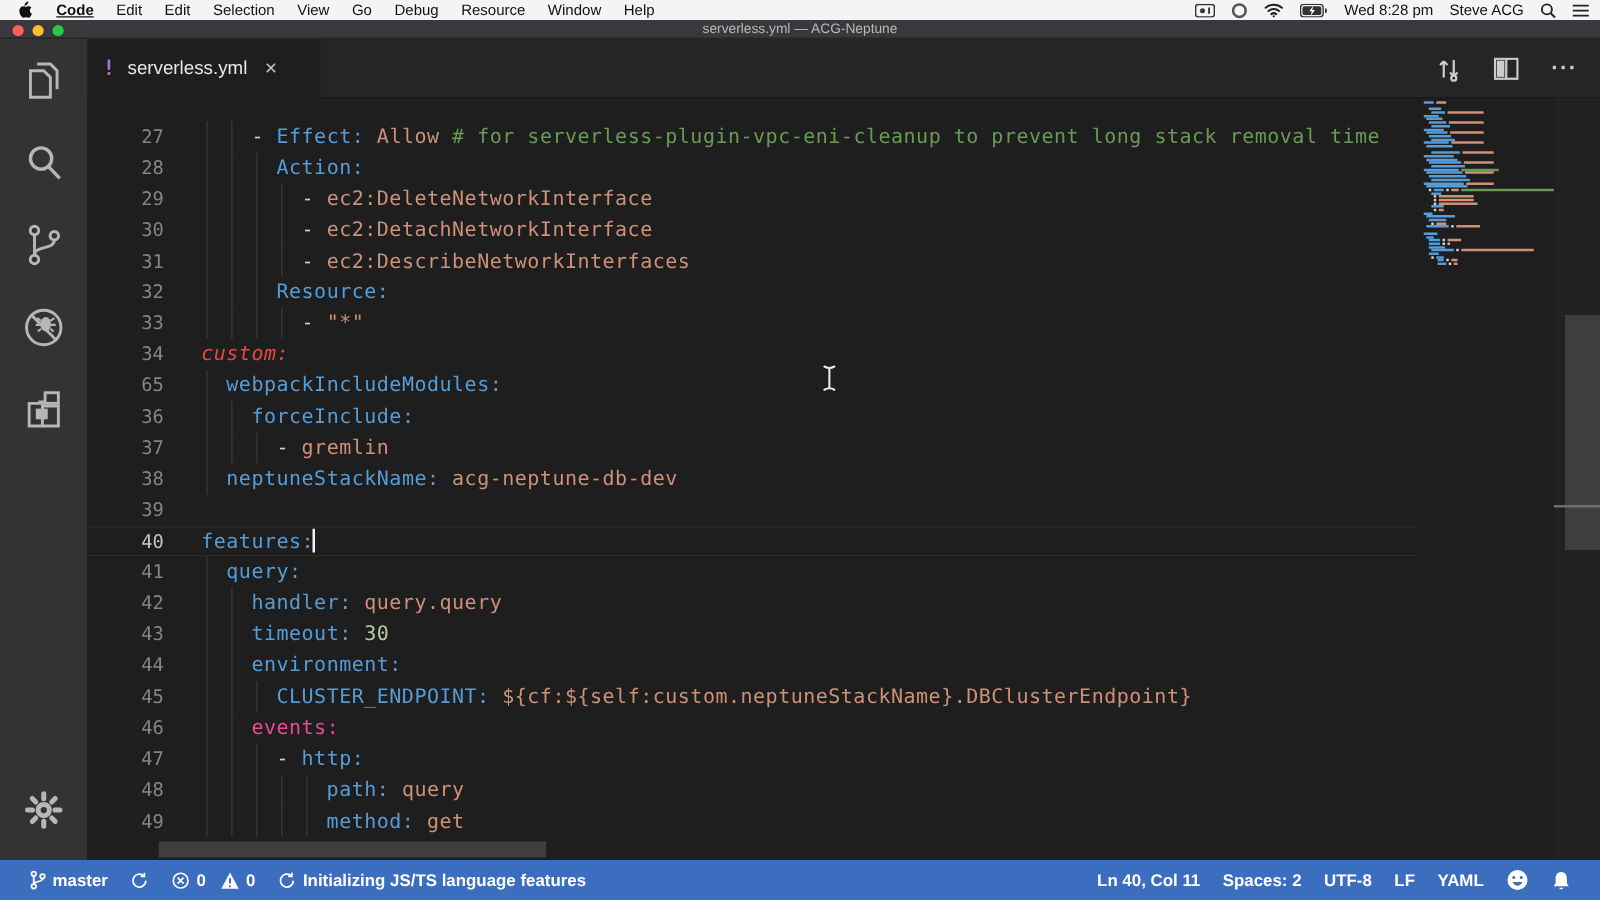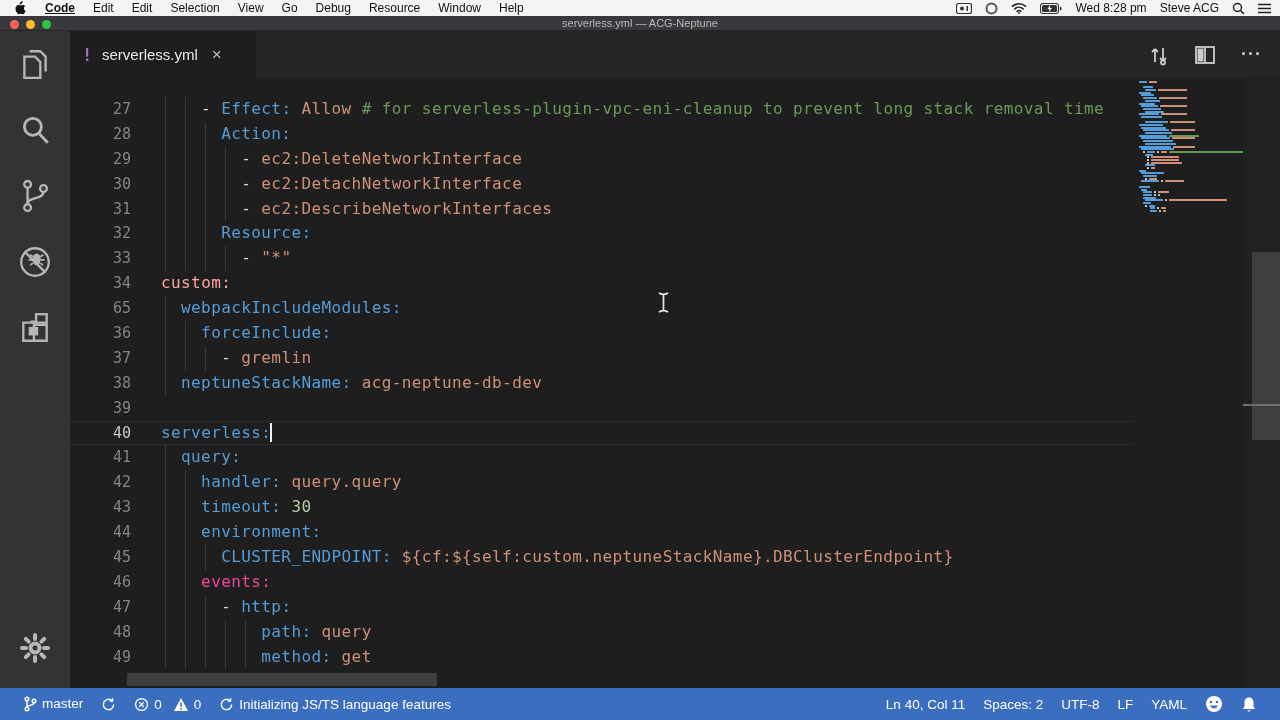--- a/index.html
+++ b/index.html
@@ -75,21 +75,21 @@
 
   
   .ibeam { position:absolute; left:656px; top:291px; z-index:40; }
 
   
   .statusbar { position:absolute; top:688px; left:0; width:1280px; height:32px;
     background:#3c6ec0; color:#fff; display:flex; align-items:center;
     font-size:13.5px; padding:0 14px 0 14px; z-index:35; }
   .sb-left, .sb-right { display:flex; align-items:center; }
   .sb-right { margin-left:auto; }
-  .sb-item { display:flex; gap:5px; padding:0 9px; white-space:nowrap; }
+  .sb-item { display:flex; align-items:center; gap:5px; padding:0 9px; white-space:nowrap;font-weight:bold; }
   .sb-item svg { display:block; }
 </style>
 </head>
 <body>
 
 <div id="app">
 
   <div class="menubar">
     <span class="apple">
       <svg width="12" height="14" viewBox="0 0 13 15" fill="#111">
@@ -236,27 +236,27 @@
 
   <div class="editor">
     <div class="code-area" id="code-area">
         <div class="row"><span class="ln">27</span><i class="guide" style="left: 95px;"></i><i class="guide" style="left: 115px;"></i><span class="code" style="padding-left: 40.12px;"><span style="color: rgb(212, 212, 212);">- </span><span style="color: rgb(86, 156, 214);">Effect:</span><span style="color: rgb(212, 212, 212);"> </span><span style="color: rgb(206, 145, 120);">Allow </span><span style="color: rgb(106, 153, 85);"># for serverless-plugin-vpc-eni-cleanup to prevent long stack removal time</span></span></div>
         <div class="row"><span class="ln">28</span><i class="guide" style="left: 95px;"></i><i class="guide" style="left: 115px;"></i><i class="guide" style="left: 135px;"></i><span class="code" style="padding-left: 60.18px;"><span style="color: rgb(86, 156, 214);">Action:</span></span></div>
         <div class="row"><span class="ln">29</span><i class="guide" style="left: 95px;"></i><i class="guide" style="left: 115px;"></i><i class="guide" style="left: 135px;"></i><i class="guide" style="left: 155px;"></i><span class="code" style="padding-left: 80.24px;"><span style="color: rgb(212, 212, 212);">- </span><span style="color: rgb(206, 145, 120);">ec2:DeleteNetworkInterface</span></span></div>
         <div class="row"><span class="ln">30</span><i class="guide" style="left: 95px;"></i><i class="guide" style="left: 115px;"></i><i class="guide" style="left: 135px;"></i><i class="guide" style="left: 155px;"></i><span class="code" style="padding-left: 80.24px;"><span style="color: rgb(212, 212, 212);">- </span><span style="color: rgb(206, 145, 120);">ec2:DetachNetworkInterface</span></span></div>
         <div class="row"><span class="ln">31</span><i class="guide" style="left: 95px;"></i><i class="guide" style="left: 115px;"></i><i class="guide" style="left: 135px;"></i><i class="guide" style="left: 155px;"></i><span class="code" style="padding-left: 80.24px;"><span style="color: rgb(212, 212, 212);">- </span><span style="color: rgb(206, 145, 120);">ec2:DescribeNetworkInterfaces</span></span></div>
         <div class="row"><span class="ln">32</span><i class="guide" style="left: 95px;"></i><i class="guide" style="left: 115px;"></i><i class="guide" style="left: 135px;"></i><span class="code" style="padding-left: 60.18px;"><span style="color: rgb(86, 156, 214);">Resource:</span></span></div>
         <div class="row"><span class="ln">33</span><i class="guide" style="left: 95px;"></i><i class="guide" style="left: 115px;"></i><i class="guide" style="left: 135px;"></i><i class="guide" style="left: 155px;"></i><span class="code" style="padding-left: 80.24px;"><span style="color: rgb(212, 212, 212);">- </span><span style="color: rgb(206, 145, 120);">"*"</span></span></div>
-        <div class="row"><span class="ln">34</span><span class="code" style="padding-left: 0px;"><span style="color: #fca5a5;">custom:</span></span></div>
+        <div class="row"><span class="ln">34</span><span class="code" style="padding-left: 0px;"><span style="color: #ef4444; font-style: italic;">custom:</span></span></div>
         <div class="row"><span class="ln">65</span><i class="guide" style="left: 95px;"></i><span class="code" style="padding-left: 20.06px;"><span style="color: rgb(86, 156, 214);">webpackIncludeModules:</span></span></div>
         <div class="row"><span class="ln">36</span><i class="guide" style="left: 95px;"></i><i class="guide" style="left: 115px;"></i><span class="code" style="padding-left: 40.12px;"><span style="color: rgb(86, 156, 214);">forceInclude:</span></span></div>
         <div class="row"><span class="ln">37</span><i class="guide" style="left: 95px;"></i><i class="guide" style="left: 115px;"></i><i class="guide" style="left: 135px;"></i><span class="code" style="padding-left: 60.18px;"><span style="color: rgb(212, 212, 212);">- </span><span style="color: rgb(206, 145, 120);">gremlin</span></span></div>
         <div class="row"><span class="ln">38</span><i class="guide" style="left: 95px;"></i><span class="code" style="padding-left: 20.06px;"><span style="color: rgb(86, 156, 214); margin-top: 24px;">neptuneStackName:</span><span style="color: rgb(212, 212, 212);"> </span><span style="color: rgb(206, 145, 120);">acg-neptune-db-dev</span></span></div>
         <div class="row"><span class="ln">39</span><span class="code" style="padding-left: 0px;"></span></div>
-        <div class="row current"><span class="ln">40</span><span class="code" style="padding-left: 0px;"><span style="color: rgb(86, 156, 214);">serverless:</span><span class="caret"></span></span></div>
+        <div class="row current"><span class="ln">40</span><span class="code" style="padding-left: 0px;"><span style="color: rgb(86, 156, 214);">features:</span><span class="caret"></span></span></div>
         <div class="row"><span class="ln">41</span><i class="guide" style="left: 95px;"></i><span class="code" style="padding-left: 20.06px;"><span style="color: rgb(86, 156, 214);">query:</span></span></div>
         <div class="row"><span class="ln">42</span><i class="guide" style="left: 95px;"></i><i class="guide" style="left: 115px;"></i><span class="code" style="padding-left: 40.12px;"><span style="color: rgb(86, 156, 214);">handler:</span><span style="color: rgb(212, 212, 212);"> </span><span style="color: rgb(206, 145, 120);">query.query</span></span></div>
         <div class="row"><span class="ln">43</span><i class="guide" style="left: 95px;"></i><i class="guide" style="left: 115px;"></i><span class="code" style="padding-left: 40.12px;"><span style="color: rgb(86, 156, 214);">timeout:</span><span style="color: rgb(212, 212, 212);"> </span><span style="color: rgb(181, 206, 168);">30</span></span></div>
         <div class="row"><span class="ln">44</span><i class="guide" style="left: 95px;"></i><i class="guide" style="left: 115px;"></i><span class="code" style="padding-left: 40.12px;"><span style="color: rgb(86, 156, 214);">environment:</span></span></div>
         <div class="row"><span class="ln">45</span><i class="guide" style="left: 95px;"></i><i class="guide" style="left: 115px;"></i><i class="guide" style="left: 135px;"></i><span class="code" style="padding-left: 60.18px;"><span style="color: rgb(86, 156, 214);">CLUSTER_ENDPOINT:</span><span style="color: rgb(212, 212, 212);"> </span><span style="color: rgb(206, 145, 120);">${cf:${self:custom.neptuneStackName}.DBClusterEndpoint}</span></span></div>
         <div class="row"><span class="ln">46</span><i class="guide" style="left: 95px;"></i><i class="guide" style="left: 115px;"></i><span class="code" style="padding-left: 40.12px;"><span style="color: #ec4899;">events:</span></span></div>
         <div class="row"><span class="ln">47</span><i class="guide" style="left: 95px;"></i><i class="guide" style="left: 115px;"></i><i class="guide" style="left: 135px;"></i><span class="code" style="padding-left: 60.18px;"><span style="color: rgb(212, 212, 212);">- </span><span style="color: rgb(86, 156, 214);">http:</span></span></div>
         <div class="row"><span class="ln">48</span><i class="guide" style="left: 95px;"></i><i class="guide" style="left: 115px;"></i><i class="guide" style="left: 135px;"></i><i class="guide" style="left: 155px;"></i><i class="guide" style="left: 175px;"></i><span class="code" style="padding-left: 100.3px;"><span style="color: rgb(86, 156, 214);">path:</span><span style="color: rgb(212, 212, 212);"> </span><span style="color: rgb(206, 145, 120);">query</span></span></div>
         <div class="row"><span class="ln">49</span><i class="guide" style="left: 95px;"></i><i class="guide" style="left: 115px;"></i><i class="guide" style="left: 135px;"></i><i class="guide" style="left: 155px;"></i><i class="guide" style="left: 175px;"></i><span class="code" style="padding-left: 100.3px;"><span style="color: rgb(86, 156, 214);">method:</span><span style="color: rgb(212, 212, 212);"> </span><span style="color: rgb(206, 145, 120);">get</span></span></div>
       </div>

